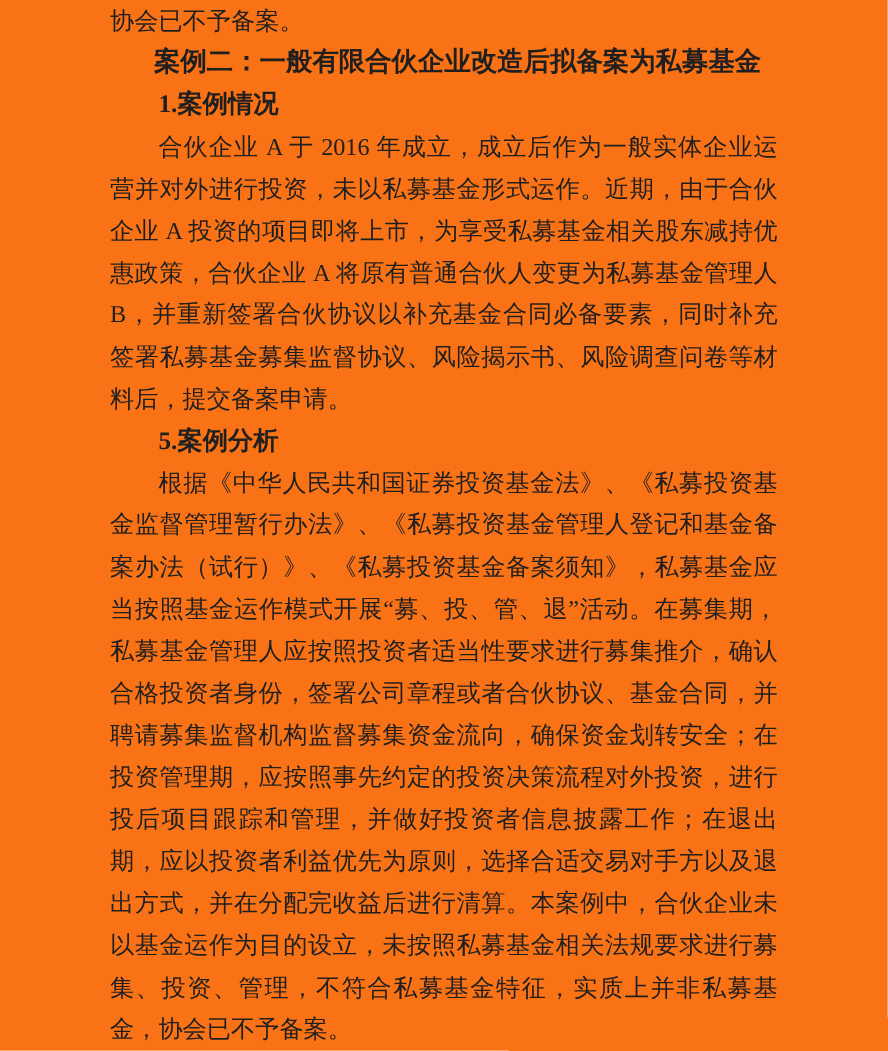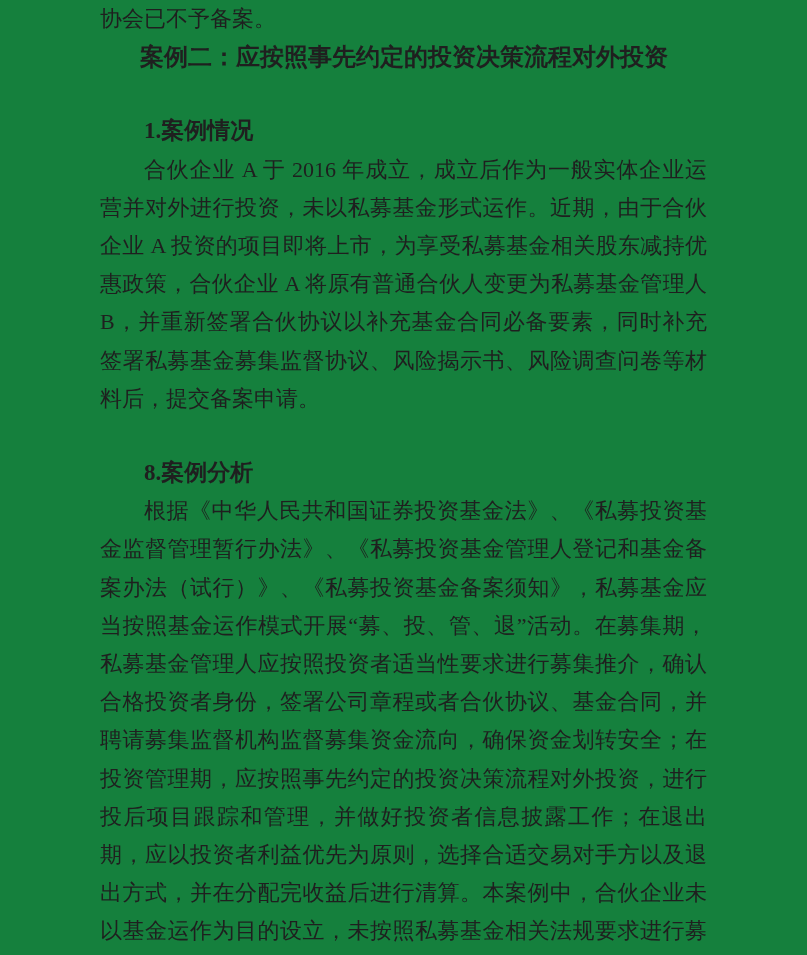--- a/index.html
+++ b/index.html
@@ -5,21 +5,21 @@
   html, body {
     margin: 0;
     padding: 0;
     background: #ffffff;
     overflow: hidden;
   }
   .page {
     box-sizing: border-box;
     width: 807px;
     height: 955px;
-    background: #15803d;
+    background: #f97316;
     padding: 0 100px 0 100px;
     font-family: "Liberation Serif", serif;
   }
   p {
     margin: 0;
     color: #1f1f1f;
   }
   .body-continuation,
   .body {
     font-size: 22px;
@@ -34,31 +34,30 @@
     font-size: 24px;
     line-height: 38.2px;
     text-indent: 40px;
     white-space: nowrap;
   }
   .section-heading {
     font-weight: bold;
     font-size: 23px;
     line-height: 38.2px;
     text-indent: 44px;
-    margin-top: 36px;
   }
 </style>
 </head>
 <body>
 
 <div class="page">
   <p class="body-continuation">协会已不予备案。</p>
 
-  <p class="case-heading">案例二：应按照事先约定的投资决策流程对外投资</p>
+  <p class="case-heading">案例二：一般有限合伙企业改造后拟备案为私募基金</p>
 
   <p class="section-heading">1.案例情况</p>
 
   <p class="body">合伙企业 A 于 2016 年成立，成立后作为一般实体企业运营并对外进行投资，未以私募基金形式运作。近期，由于合伙企业 A 投资的项目即将上市，为享受私募基金相关股东减持优惠政策，合伙企业 A 将原有普通合伙人变更为私募基金管理人 B，并重新签署合伙协议以补充基金合同必备要素，同时补充签署私募基金募集监督协议、风险揭示书、风险调查问卷等材料后，提交备案申请。</p>
 
-  <p class="section-heading">8.案例分析</p>
+  <p class="section-heading">5.案例分析</p>
 
   <p class="body">根据《中华人民共和国证券投资基金法》、《私募投资基金监督管理暂行办法》、《私募投资基金管理人登记和基金备案办法（试行）》、《私募投资基金备案须知》，私募基金应当按照基金运作模式开展“募、投、管、退”活动。在募集期，私募基金管理人应按照投资者适当性要求进行募集推介，确认合格投资者身份，签署公司章程或者合伙协议、基金合同，并聘请募集监督机构监督募集资金流向，确保资金划转安全；在投资管理期，应按照事先约定的投资决策流程对外投资，进行投后项目跟踪和管理，并做好投资者信息披露工作；在退出期，应以投资者利益优先为原则，选择合适交易对手方以及退出方式，并在分配完收益后进行清算。本案例中，合伙企业未以基金运作为目的设立，未按照私募基金相关法规要求进行募集、投资、管理，不符合私募基金特征，实质上并非私募基金，协会已不予备案。</p>
 </div>
 
 </body></html>

